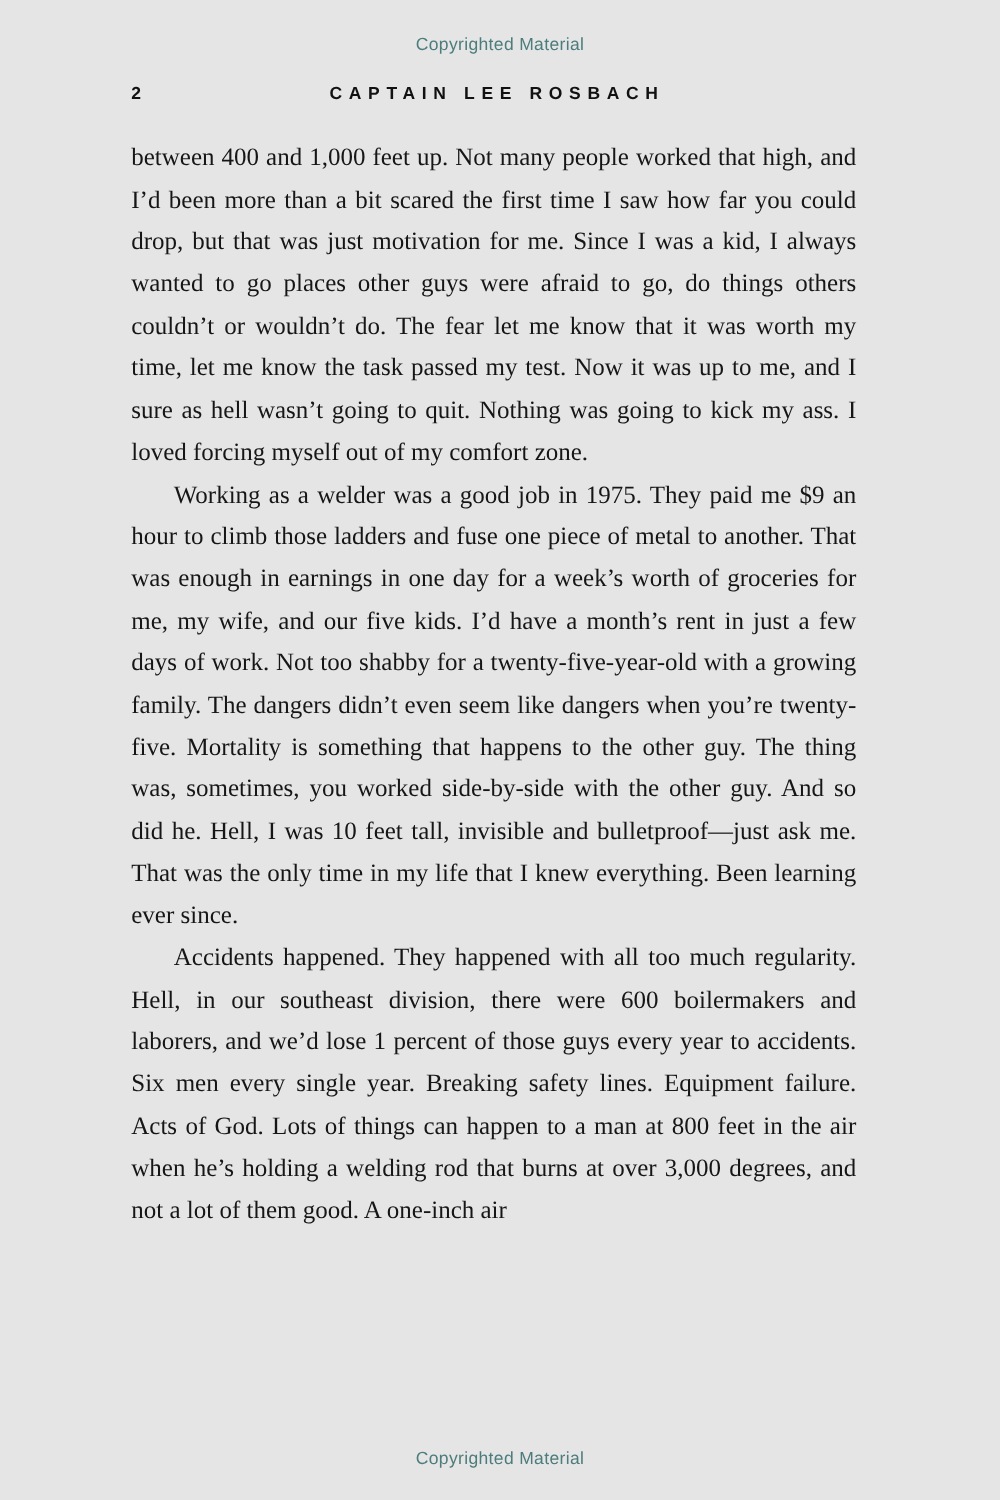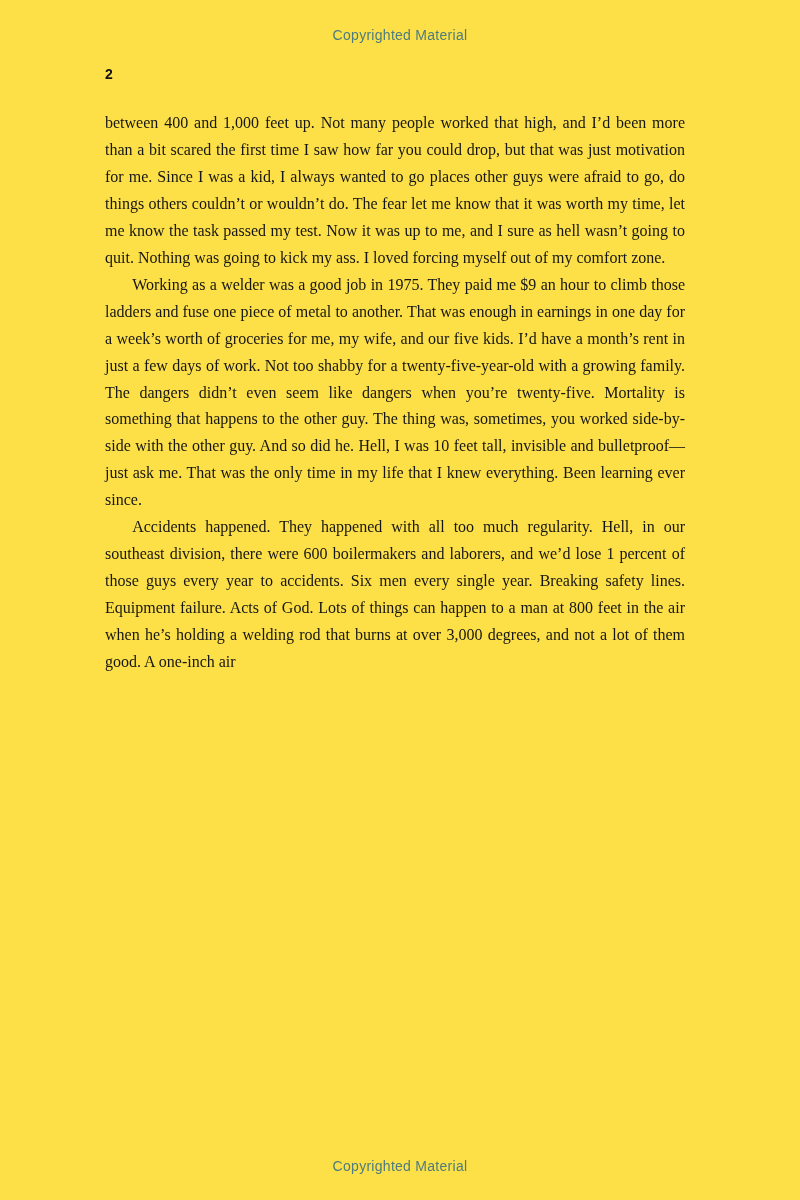--- a/index.html
+++ b/index.html
@@ -5,21 +5,21 @@
   html, body {
     margin: 0;
     padding: 0;
     background: #ffffff;
   }
   .page {
     position: relative;
     width: 800px;
     height: 1200px;
     margin: 0 auto;
-    background: #fde047;
+    background: #e5e5e5;
     box-sizing: border-box;
     display: flex;
     flex-direction: column;
     font-family: "Liberation Serif", serif;
   }
   .copyright {
     text-align: center;
     font-family: "Liberation Sans", sans-serif;
     font-size: 14px;
     font-weight: 500;
@@ -50,40 +50,41 @@
   }
   .running-title {
     display: block;
     text-align: center;
     letter-spacing: 0.38em;
     text-indent: 0.38em; 
   }
   .body-text {
     margin: 24px 115px 0 105px;
     color: #161616;
-    font-size: 16px;
+    font-size: 20px;
     line-height: 1.685;
     text-align: justify;
   }
   .body-text p {
     margin: 0;
   }
   .body-text p.indent {
     text-indent: 1.7em;
   }
 </style>
 </head>
 <body>
 
 <div class="page">
 
   <div class="copyright top">Copyrighted Material</div>
 
   <div class="running-header">
     <span class="page-num">2</span>
+    <span class="running-title">CAPTAIN LEE ROSBACH</span>
   </div>
 
   <div class="body-text">
     <p>between 400 and 1,000 feet up. Not many people worked that high, and I’d been more than a bit scared the first time I saw how far you could drop, but that was just motivation for me. Since I was a kid, I always wanted to go places other guys were afraid to go, do things others couldn’t or wouldn’t do. The fear let me know that it was worth my time, let me know the task passed my test. Now it was up to me, and I sure as hell wasn’t going to quit. Nothing was going to kick my ass. I loved forcing myself out of my comfort zone.</p>
     <p class="indent">Working as a welder was a good job in 1975. They paid me $9 an hour to climb those ladders and fuse one piece of metal to another. That was enough in earnings in one day for a week’s worth of groceries for me, my wife, and our five kids. I’d have a month’s rent in just a few days of work. Not too shabby for a twenty-five-year-old with a growing family. The dangers didn’t even seem like dangers when you’re twenty-five. Mortality is something that happens to the other guy. The thing was, sometimes, you worked side-by-side with the other guy. And so did he. Hell, I was 10 feet tall, invisible and bulletproof—just ask me. That was the only time in my life that I knew everything. Been learning ever since.</p>
     <p class="indent">Accidents happened. They happened with all too much regularity. Hell, in our southeast division, there were 600 boilermakers and laborers, and we’d lose 1 percent of those guys every year to accidents. Six men every single year. Breaking safety lines. Equipment failure. Acts of God. Lots of things can happen to a man at 800 feet in the air when he’s holding a welding rod that burns at over 3,000 degrees, and not a lot of them good. A one-inch air</p>
   </div>
 
   <div class="copyright bottom">Copyrighted Material</div>
 

